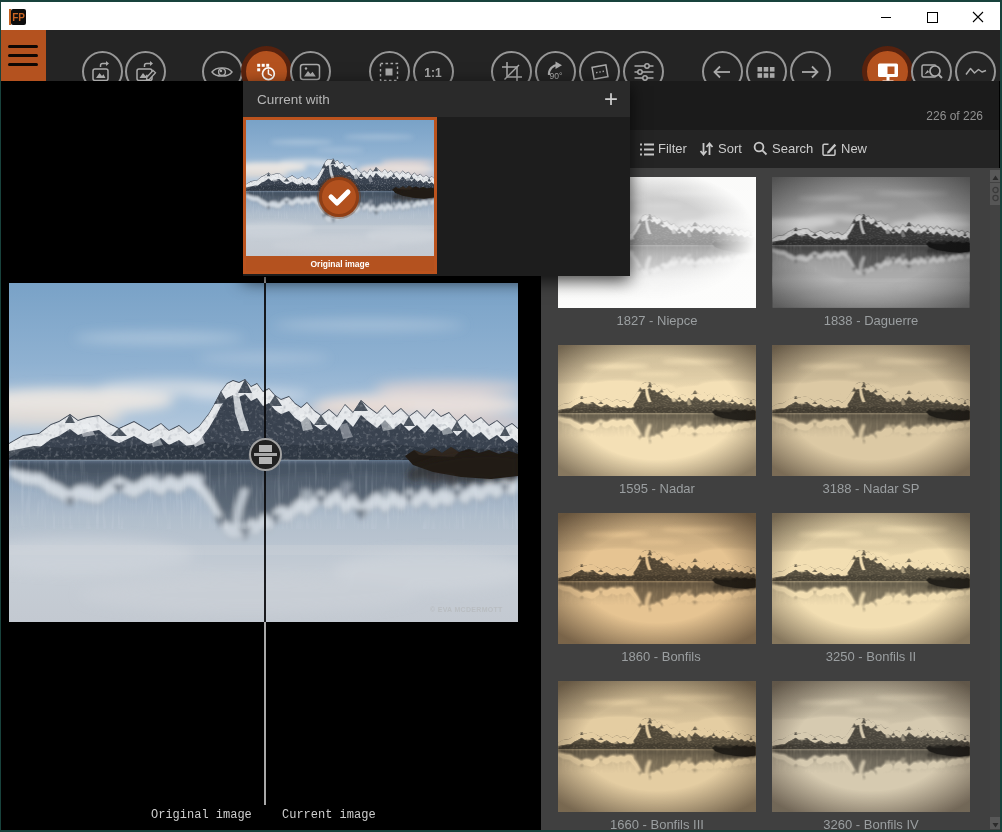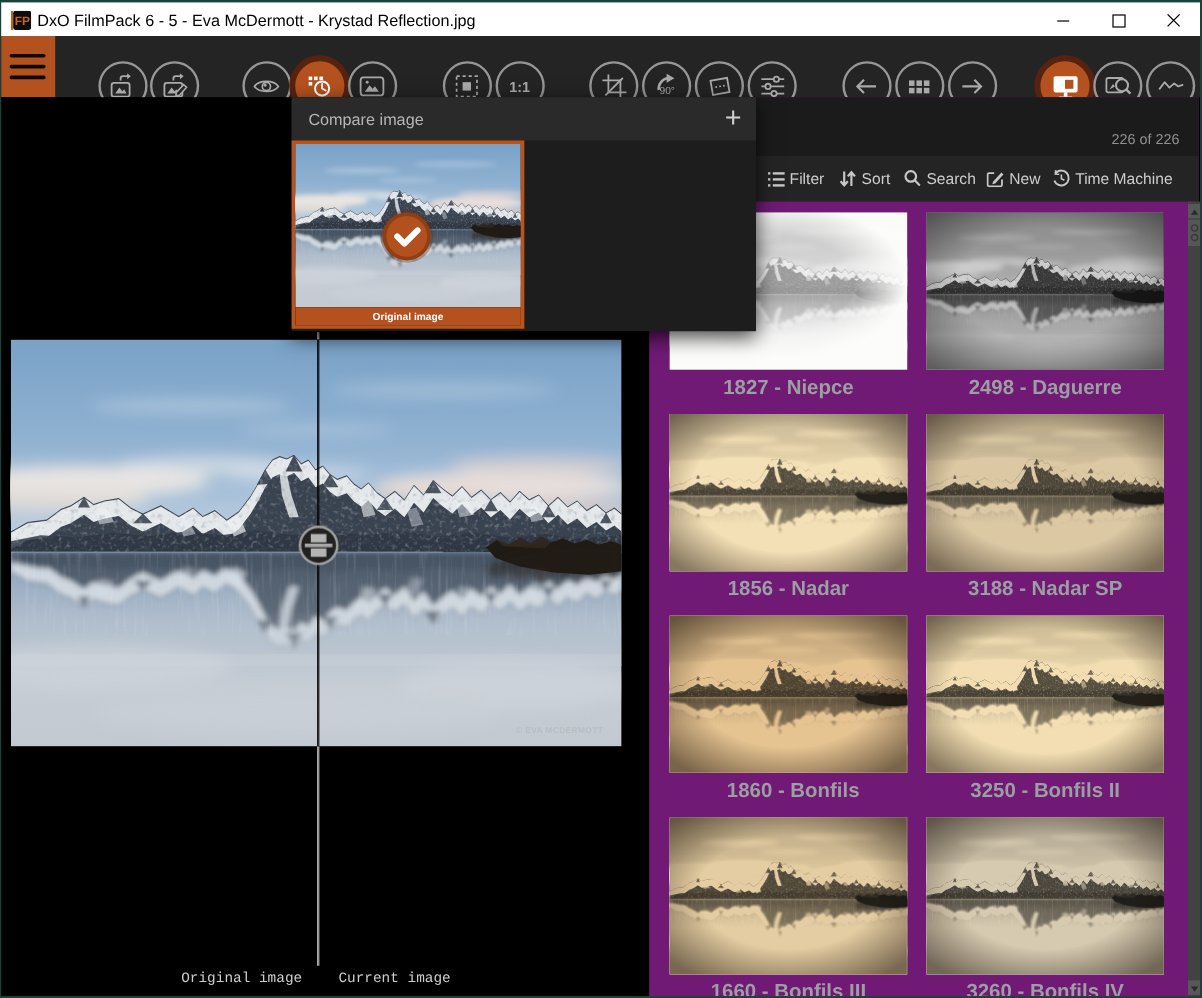--- a/index.html
+++ b/index.html
@@ -23,29 +23,29 @@
   #hamburger { left:1px; top:0px; width:45px; height:51px; background:#b4521f; }
   .hline { position:absolute; left:7px; width:30px; height:3px; background:#0d0704; border-radius:1.5px; }
   .tbtn { position:absolute; top:21px; width:41px; height:41px; border-radius:50%; border:2px solid #979797; }
   .tbtn svg { position:absolute; left:50%; top:50%; transform:translate(-50%,-50%); }
   .tbtn.active { border:2px solid #b4521f; background:#b4521f; box-shadow:0 0 0 5px #57220e; }
 
   
   #viewer { left:1px; top:81px; width:540px; height:749px; background:#000; }
 
   
-  #rpanel { left:541px; top:81px; width:458px; height:749px; background:#701a75;padding-left:44px; }
+  #rpanel { left:541px; top:81px; width:458px; height:749px; background:#404040;padding-left:44px; }
   #rp-top { position:absolute; left:0; top:0; width:458px; height:49px; background:#1b1b1b; }
   #rp-count { position:absolute; right:16px; top:28px; font-size:12px; color:#919191; }
   #rp-filterrow { position:absolute; left:0; top:49px; width:458px; height:38px; background:#242424; color:#cccccc; font-size:13px; }
   .fitem { position:absolute; top:0; height:38px; line-height:38px; white-space:nowrap; }
   .fitem svg { vertical-align:-3px; margin-right:4px; }
   .thumb { position:absolute; width:198px; height:131px; overflow:hidden; }
   .thumb svg.scene { position:absolute; left:0; top:0; width:198px; height:131px; }
-  .tlabel { position:absolute; width:198px; text-align:center; font-size:17px; color:#9b9fa1;font-weight:bold; }
+  .tlabel { position:absolute; width:198px; text-align:center; font-size:13px; color:#9b9fa1; }
   .vig { position:absolute; left:0; top:0; width:100%; height:100%; }
   .sbtn { position:absolute; left:0; width:11px; background:#5a5a5a; }
 
   
   #cpanel { left:243px; top:81px; width:387px; height:195px; background:#1d1d1d; box-shadow:0 5px 16px rgba(0,0,0,0.75); }
   #cp-head { position:absolute; left:0; top:0; width:387px; height:36px; background:#2a2a2a; }
   #cp-title { position:absolute; left:14px; top:0; height:36px; line-height:37px; font-size:13.5px; color:#b6b6b6; }
   #cp-plus { position:absolute; left:352px; top:2px; width:32px; height:32px; font-size:24px; color:#cfcfcf; text-align:center; line-height:32px; font-weight:400; }
   #cthumb1 { position:absolute; left:0px; top:36px; width:194px; height:157px; border:3px solid #bb531e; background:#111; }
   #cthumb1 .photo { position:absolute; left:0px; top:0px; width:188px; height:136px; }
@@ -204,21 +204,20 @@
       </g>
     </defs>
   </svg>
 
   <div id="titlebar" class="abs">
     <svg class="abs" id="fpicon" viewBox="0 0 17 16">
       <rect x="0" y="0" width="2" height="16" fill="#c1611f"></rect>
       <rect x="2" y="0" width="15" height="16" rx="2" fill="#0d0d0d"></rect>
       <text x="3.2" y="12.2" font-family="Liberation Sans" font-weight="bold" font-size="10" fill="#c86423">FP</text>
     </svg>
-    <div id="title-text" class="abs">DxO FilmPack 6 - 5 - Eva McDermott - Krystad Reflection.jpg</div>
     <svg class="abs winbtn" id="btn-min" viewBox="0 0 46 30">
         <rect x="18" y="15" width="10" height="1" fill="#000"></rect>
       </svg>
     <svg class="abs winbtn" id="btn-max" viewBox="0 0 46 30">
         <rect x="18.5" y="10.5" width="10" height="10" fill="none" stroke="#000" stroke-width="1"></rect>
       </svg>
     <svg class="abs winbtn" id="btn-close" viewBox="0 0 46 30">
         <path d="M18,10 L28,20 M28,10 L18,20" stroke="#000" stroke-width="1.1"></path>
       </svg>
   </div>
@@ -397,50 +396,44 @@
       <div class="fitem" style="left:212px">
         <svg width="15" height="15" viewBox="0 0 15 15" fill="none" stroke="#c8c8c8" stroke-width="1.8">
             <circle cx="6" cy="6" r="4.4"></circle>
             <path d="M9.3,9.3 L13.5,13.5"></path>
           </svg>Search</div>
       <div class="fitem" style="left:281px">
         <svg width="15" height="14" viewBox="0 0 15 14" fill="none" stroke="#c8c8c8" stroke-width="1.5">
             <path d="M13,7.5 L13,12 Q13,13.3 11.7,13.3 L2.3,13.3 Q1,13.3 1,12 L1,3.6 Q1,2.3 2.3,2.3 L6.5,2.3"></path>
             <path d="M5.5,9.5 L12.5,1.8 L14.2,3.4 L7.3,11 L5,11.5 Z" fill="#c8c8c8" stroke="none"></path>
           </svg>New</div>
-      <div class="fitem" style="left:336px">
-        <svg width="15" height="15" viewBox="0 0 15 15" fill="none" stroke="#c8c8c8" stroke-width="1.6">
-            <path d="M2.5,3.5 A6.2,6.2 0 1 1 1.6,9.5"></path>
-            <path d="M2.8,0.8 L2.5,4 L5.7,4.2" fill="none" stroke-width="1.4"></path>
-            <path d="M7.5,4.5 L7.5,8 L10,9.2" stroke-width="1.3"></path>
-          </svg>Time Machine</div>
     </div>
     <div id="thumbs">
       <div class="thumb" style="left:17px;top:96px">
           <svg class="scene f-niepce" viewBox="0 0 509 339" preserveAspectRatio="none">
             <use href="#scenegroup"></use>
           </svg>
           <div class="vig vig-niepce"></div>
         </div>
       <div class="tlabel" style="left:17px;top:232px">1827 - Niepce</div>
       <div class="thumb" style="left:231px;top:96px">
           <svg class="scene f-dag" viewBox="0 0 509 339" preserveAspectRatio="none">
             <use href="#scenegroup"></use>
           </svg>
           <div class="vig vig-dag"></div>
         </div>
-      <div class="tlabel" style="left:231px;top:232px">2498 - Daguerre</div>
+      <div class="tlabel" style="left:231px;top:232px">1838 - Daguerre</div>
       <div class="thumb" style="left:17px;top:264px">
           <svg class="scene f-sepia" viewBox="0 0 509 339" preserveAspectRatio="none">
             <use href="#scenegroup"></use>
           </svg>
           <div class="tint t-nadar"></div>
           <div class="vig vig-soft"></div>
         </div>
-      <div class="tlabel" style="left:17px;top:400px">1856 - Nadar</div>
+      <div class="tlabel" style="left:17px;top:400px">1595 - Nadar</div>
       <div class="thumb" style="left:231px;top:264px">
           <svg class="scene f-sepia" viewBox="0 0 509 339" preserveAspectRatio="none">
             <use href="#scenegroup"></use>
           </svg>
           <div class="tint t-nadarsp"></div>
           <div class="vig vig-soft"></div>
         </div>
       <div class="tlabel" style="left:231px;top:400px">3188 - Nadar SP</div>
       <div class="thumb" style="left:17px;top:432px">
           <svg class="scene f-sepia" viewBox="0 0 509 339" preserveAspectRatio="none">
@@ -490,21 +483,21 @@
       </svg>
   </div>
   <div class="abs sbtn" style="left:990px;top:817px;height:12px;background:#585858">
     <svg width="11" height="12" viewBox="0 0 11 12">
         <path d="M5.5,8.5 L8.5,4 L2.5,4 Z" fill="#2b2b2b"></path>
       </svg>
   </div>
 
   <div id="cpanel" class="abs">
     <div id="cp-head">
-      <div id="cp-title">Compare image</div>
+      <div id="cp-title">Current with</div>
       <div id="cp-plus">+</div>
     </div>
     <div id="cthumb1">
       <div class="photo"><svg viewBox="0 0 509 339" preserveAspectRatio="none" width="188" height="136">
             <use href="#scenegroup"></use>
           </svg></div>
       <div id="cstrip1">Original image</div>
     </div>
     <div id="cpcheck">
       <svg width="40" height="40" viewBox="0 0 40 40">

